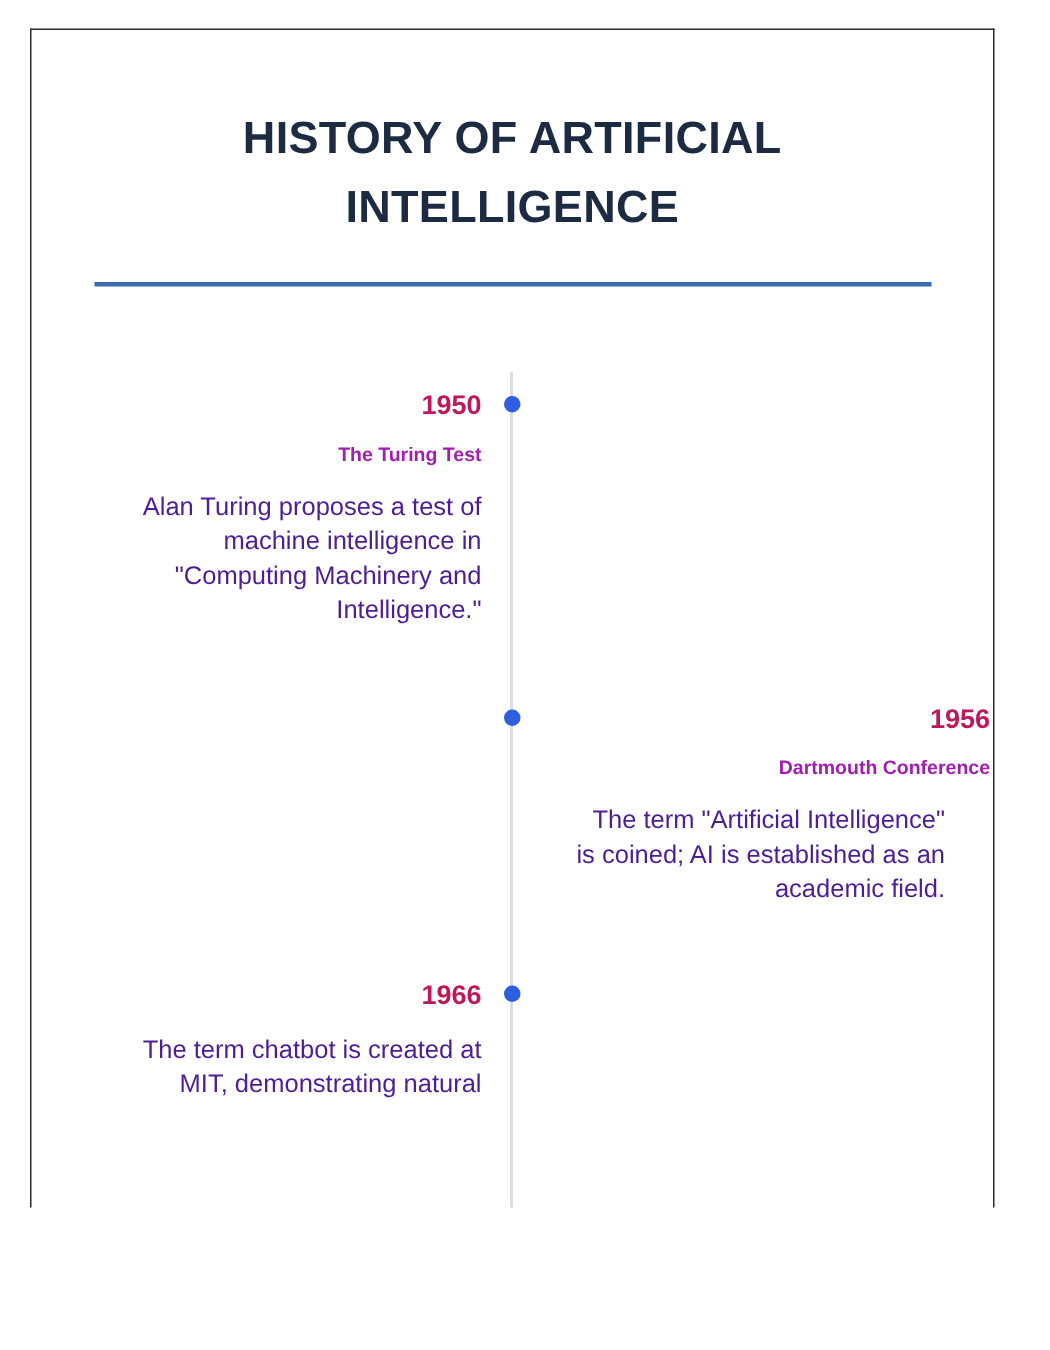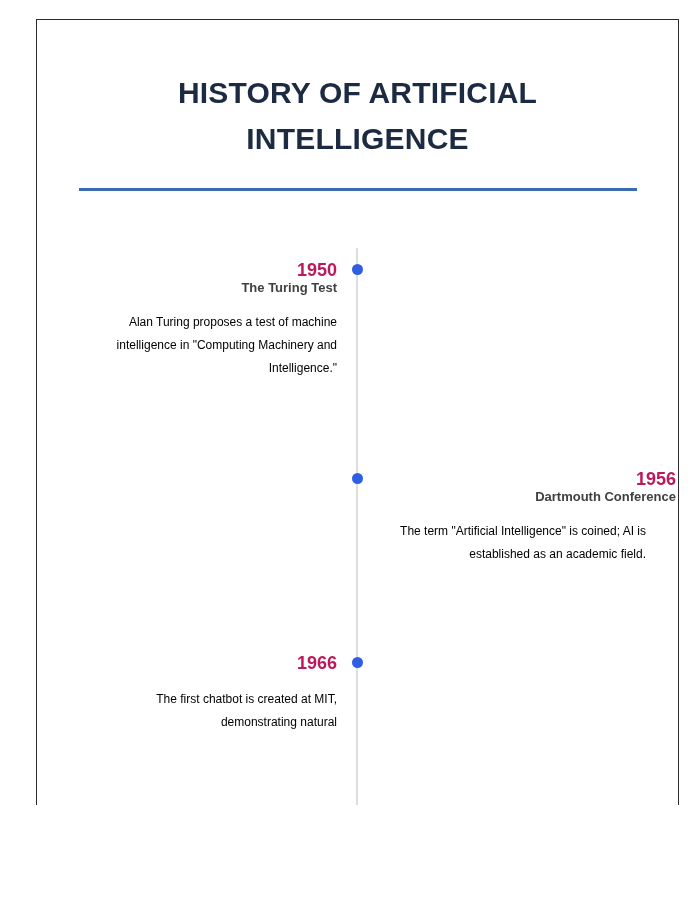--- a/index.html
+++ b/index.html
@@ -11,21 +11,21 @@
     width: 700px;
     height: 900px;
     font-family: "Liberation Sans", sans-serif;
     position: relative;
     overflow: hidden;
   }
 
   
   .page-frame {
     position: absolute;
-    left: 36px;
+    left: 20px;
     top: 19px;
     width: 643px;
     height: 786px;
     border: 1px solid #2b2b2b;
     border-bottom: none;
     box-sizing: border-box;
     background: #ffffff;
     overflow: hidden;
   }
 
@@ -89,26 +89,27 @@
 
   .entry-year {
     font-size: 18px;
     font-weight: bold;
     color: #be185d;
     line-height: 20px;
   }
   .entry-title {
     font-size: 13px;
     font-weight: bold;
-    color: #404040;
+    color: #a21caf;
     line-height: 16px;
+    margin-top: 15px;
   }
   .entry-desc {
-    font-size: 12px;
-    color: #000000;
+    font-size: 17px;
+    color: #4c1d95;
     line-height: 23px;
     margin-top: 15px;
   }
   .entry.left .entry-desc { padding-left: 30px; }
   .entry.right .entry-desc { padding-right: 30px; }
 
   .dot {
     position: absolute;
     width: 11px;
     height: 11px;
@@ -143,19 +144,19 @@
 
       <div class="entry right" style="top: 221px; text-align: right;">
         <div class="entry-year">1956</div>
         <div class="entry-title">Dartmouth Conference</div>
         <div class="entry-desc">The term "Artificial Intelligence" is coined; AI is established as an academic field.</div>
       </div>
       <div class="dot" style="top: 225px;"></div>
 
       <div class="entry left" style="top: 405px;">
         <div class="entry-year">1966</div>
-        <div class="entry-desc">The first chatbot is created at MIT, demonstrating natural</div>
+        <div class="entry-desc">The term chatbot is created at MIT, demonstrating natural</div>
       </div>
       <div class="dot" style="top: 409px;"></div>
 
     </div>
   </div>
 </div>
 
 </body></html>

